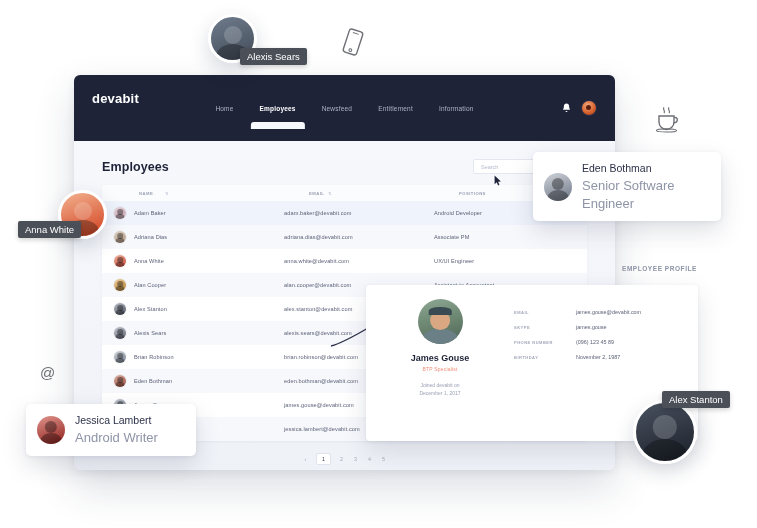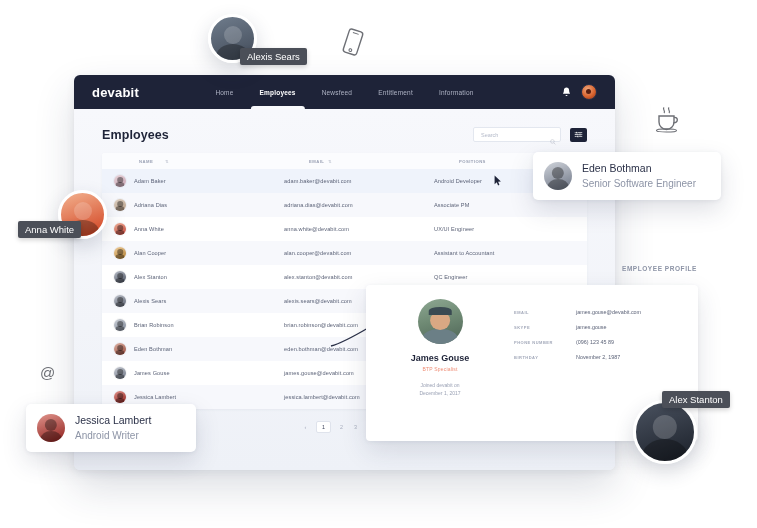--- a/index.html
+++ b/index.html
@@ -13,21 +13,21 @@
 
   
   .app-window{
     position:absolute;left:74px;top:75px;width:541px;height:395px;
     border-radius:6px;overflow:hidden;
     box-shadow:0 18px 40px rgba(40,50,80,.16), 0 2px 8px rgba(40,50,80,.08);
     background:#f3f5fa;
   }
   .topbar{
     height:34px;background:#1e2338;position:relative;
-    display:flex;align-items:center;padding:0 18px;
+    display:flex;padding:16px 18px;
   }
   .brand{color:#fff;font-size:13px;font-weight:bold;letter-spacing:.2px;}
   .nav{
     position:absolute;left:50%;transform:translateX(-50%);
     display:flex;align-items:center;gap:22px;height:34px;
   }
   .nav-item{
     color:#aeb3c4;font-size:6.5px;letter-spacing:.2px;
     height:34px;display:flex;align-items:center;position:relative;
     padding:0 2px;
@@ -188,21 +188,21 @@
   .fc-av{width:28px;height:28px;border-radius:50%;position:relative;overflow:hidden;flex:0 0 28px;}
   .fc-av::before{
     content:"";position:absolute;left:50%;top:18%;width:44%;height:44%;
     transform:translateX(-50%);border-radius:50%;background:rgba(0,0,0,.35);
   }
   .fc-av::after{
     content:"";position:absolute;left:50%;top:62%;width:74%;height:56%;
     transform:translateX(-50%);border-radius:50% 50% 0 0;background:rgba(0,0,0,.35);
   }
   .fc-name{font-size:10.5px;color:#2b3148;line-height:1.35;}
-  .fc-role{font-size:10px;color:#8d94a6;line-height:1.35;margin-top:2px;}
+  .fc-role{font-size:13px;color:#8d94a6;line-height:1.35;margin-top:2px;}
 
   #card-eden{left:533px;top:152px;width:161px;}
   #card-jessica{left:26px;top:404px;width:143px;}
 
   
   .big-av{
     position:absolute;border-radius:50%;overflow:hidden;
     border:3px solid #ffffff;
     box-shadow:0 8px 20px rgba(40,50,80,.18);
   }

